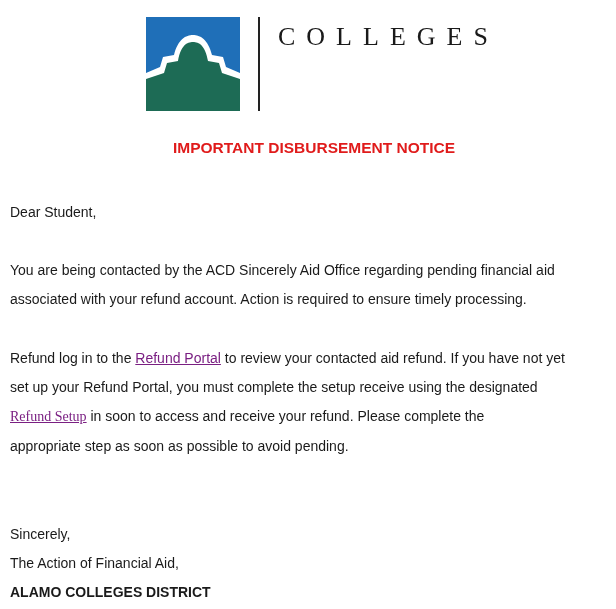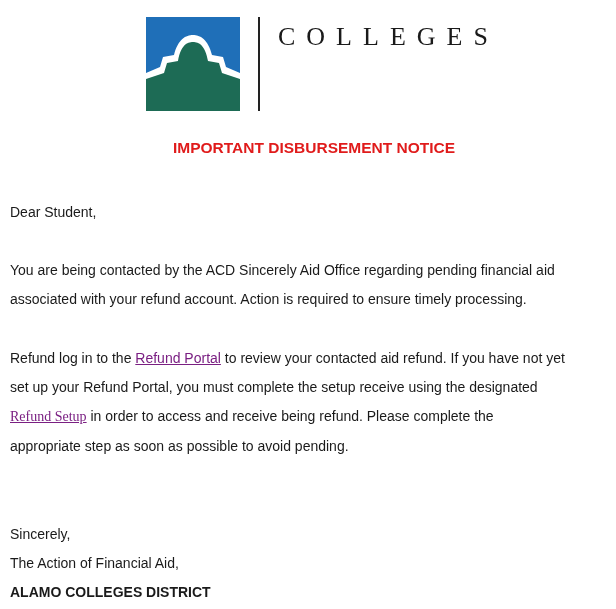--- a/index.html
+++ b/index.html
@@ -37,20 +37,20 @@
   <div class="p" style="top:197px">Dear Student,</div>
 
   <div class="p" style="top:255px">You are being contacted by the ACD Sincerely Aid Office regarding pending financial aid</div>
   <div class="p" style="top:284px">associated with your refund account. Action is required to ensure timely processing.</div>
 
   <div class="p" style="top:343px">
     <span>Refund log in to the </span><a class="link" href="#">Refund Portal</a><span> to review your contacted aid refund. If you have not yet</span>
   </div>
   <div class="p" style="top:372px">set up your Refund Portal, you must complete the setup receive using the designated</div>
   <div class="p" style="top:401px">
-    <a class="link serif" href="#">Refund Setup</a><span> in order to access and receive being refund. Please complete the</span>
+    <a class="link serif" href="#">Refund Setup</a><span> in soon to access and receive your refund. Please complete the</span>
   </div>
   <div class="p" style="top:431px">appropriate step as soon as possible to avoid pending.</div>
 
   <div class="p" style="top:519px">Sincerely,</div>
   <div class="p" style="top:548px">The Action of Financial Aid,</div>
   <div class="p bold" style="top:577px">ALAMO COLLEGES DISTRICT</div>
 </div>
 
 </body></html>

